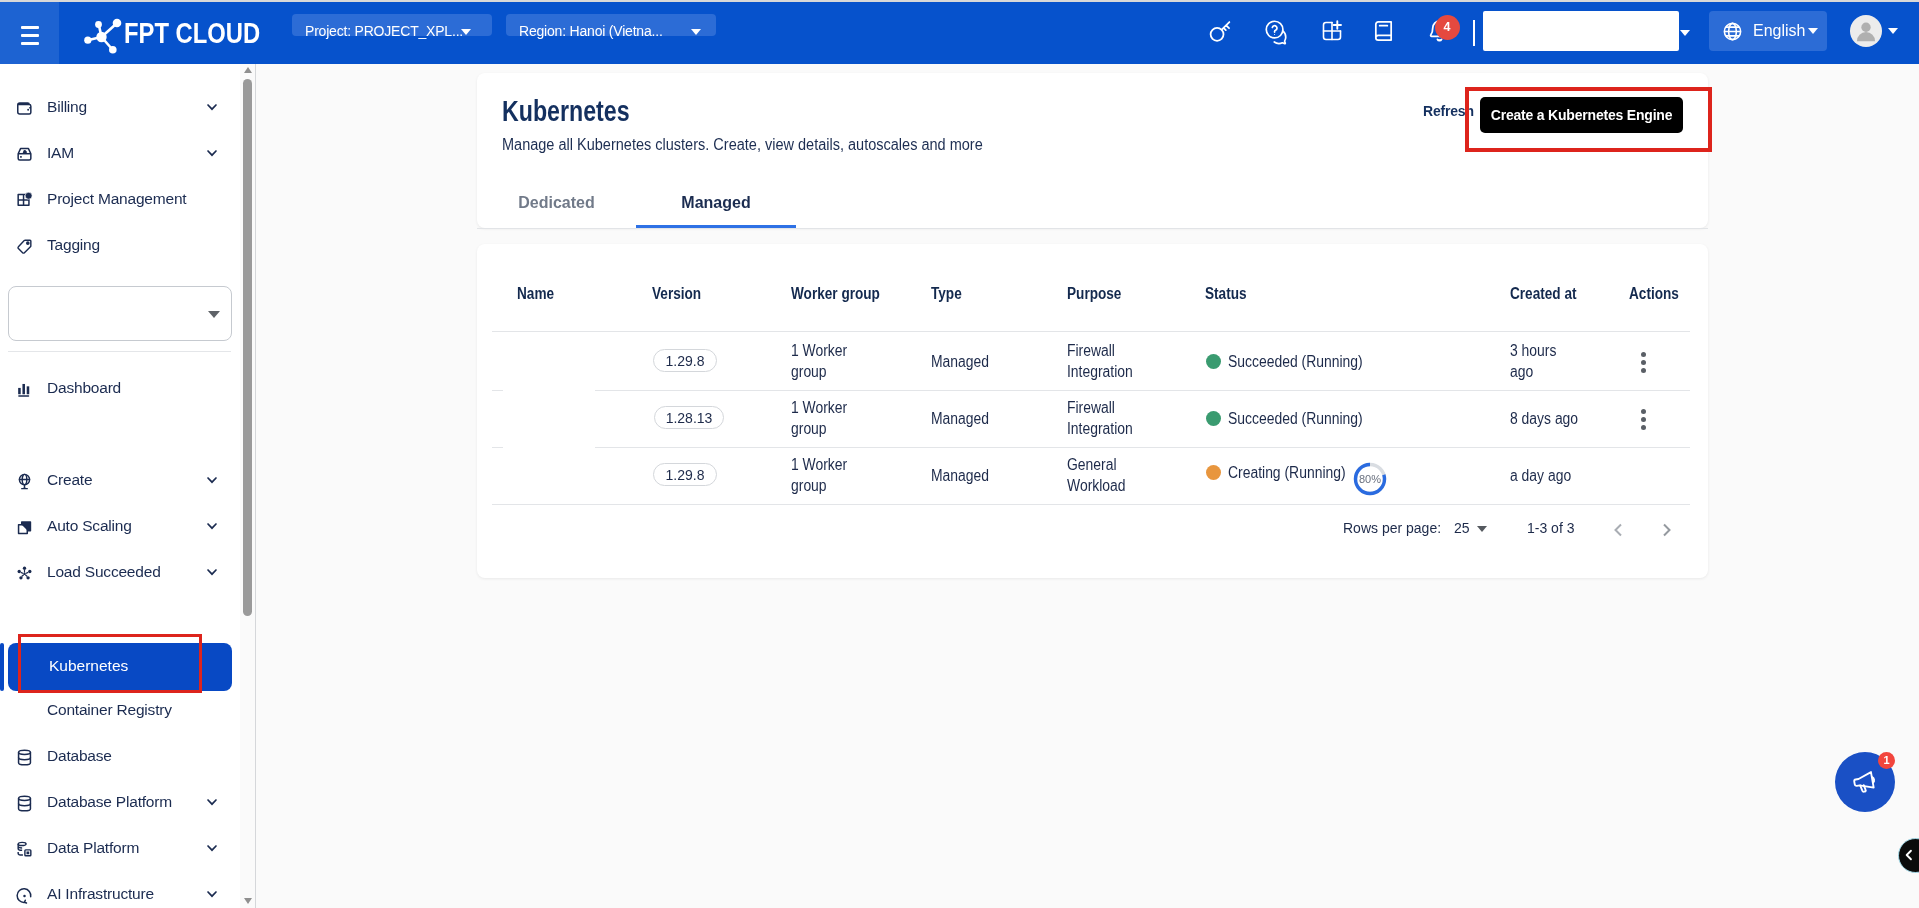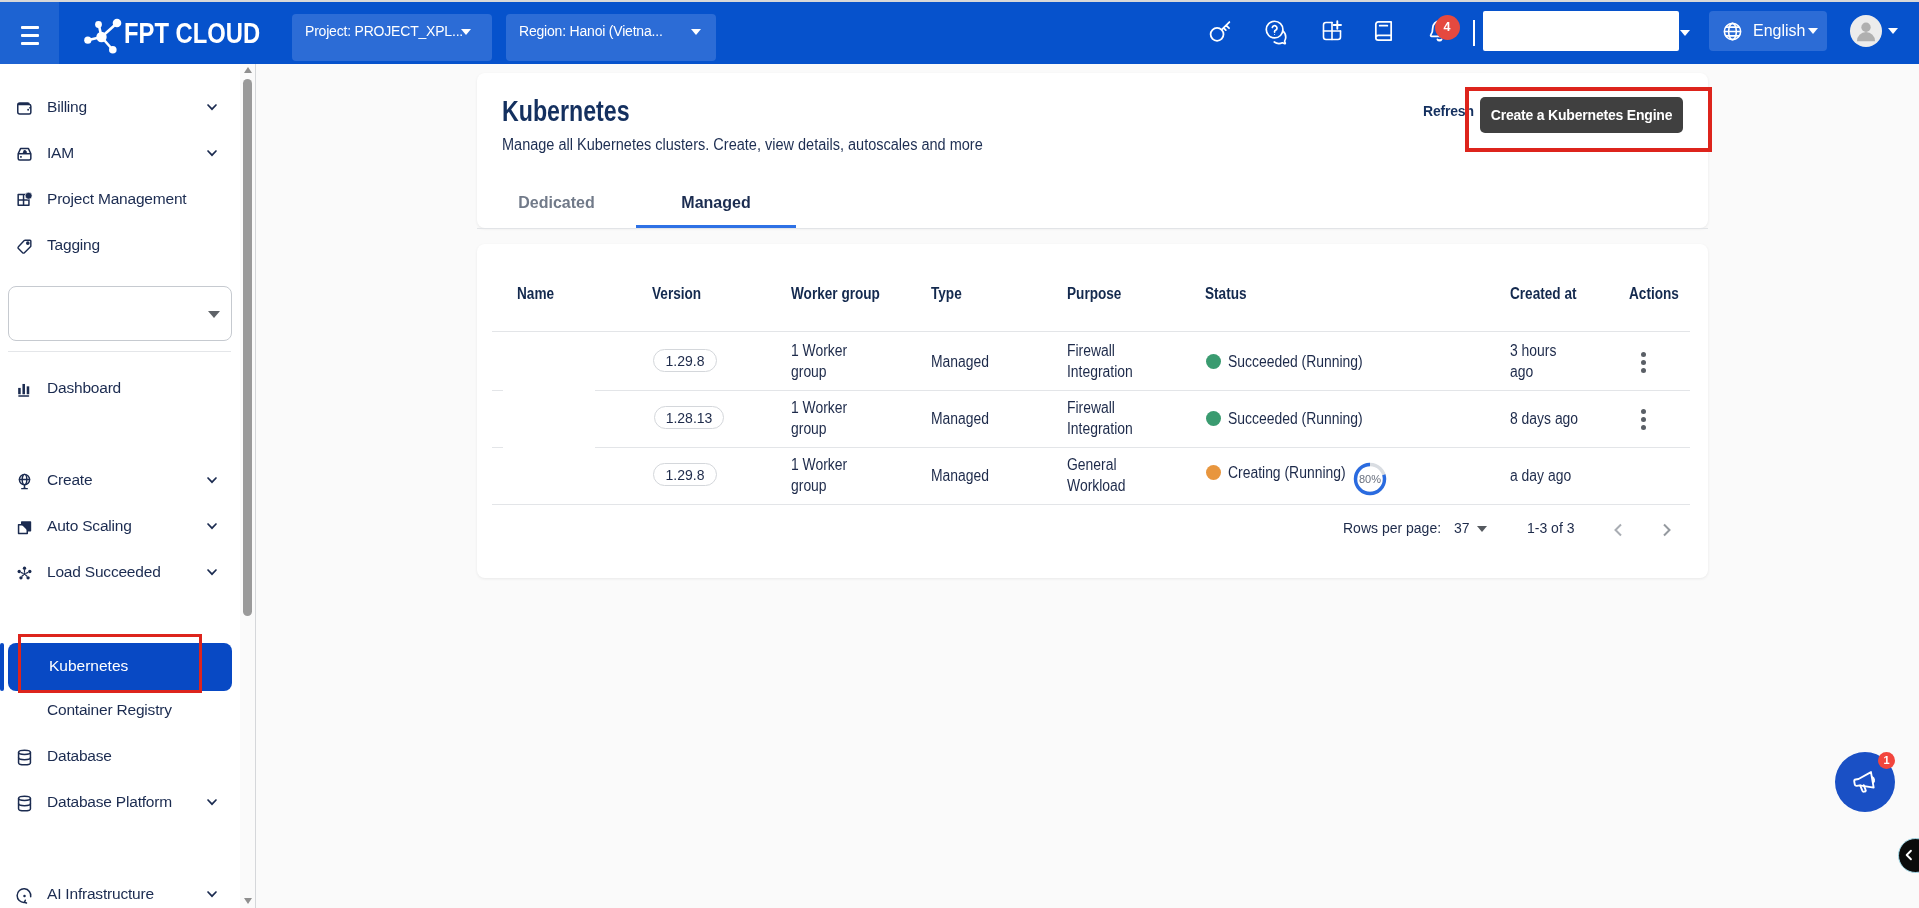--- a/index.html
+++ b/index.html
@@ -4,21 +4,21 @@
 <style>
   * { margin:0; padding:0; box-sizing:border-box; }
   html,body { width:1919px; height:908px; overflow:hidden; background:#fafafa;
     font-family:"Liberation Sans", sans-serif; }
   .abs { position:absolute; }
   
   #topline { position:absolute; left:0; top:0; width:1919px; height:2px; background:#d8d8d8; }
   #hdr { position:absolute; left:0; top:2px; width:1919px; height:62px; background:#0652cc; }
   #burger { position:absolute; left:0; top:0; width:59px; height:62px; background:#1d63d2; }
   #burger span { position:absolute; left:21px; width:18px; height:2.5px; background:#fff; border-radius:1px; }
-  .hpill { position:absolute; top:12px; height:47px; background:#2c6cd6; border-radius:4px;
+  .hpill { position:absolute; top:12px; height:22px; background:#2c6cd6; border-radius:4px;
     color:#fff; font-size:14px; letter-spacing:-0.2px; line-height:35px; padding-left:13px; }
   .hpill .car { position:absolute; top:15px; }
   .car { width:0; height:0; border-left:5px solid transparent; border-right:5px solid transparent;
     border-top:6px solid #fff; display:inline-block; }
   .hicon { position:absolute; top:0; color:#fff; }
   
   #side { position:absolute; left:0; top:64px; width:256px; height:844px; background:#fff;
     border-right:1px solid #d5d7da; }
   .mi { position:absolute; left:0; width:240px; height:46px; color:#1b2b50; }
   .mi .ic { position:absolute; left:15px; top:15px; width:19px; height:19px; }
@@ -232,39 +232,52 @@
     <svg class="ic" viewBox="0 0 24 24" fill="none" stroke="#1b2b50" stroke-width="1.9">
         <ellipse cx="12" cy="5.5" rx="7.5" ry="2.8"></ellipse>
         <path d="M4.5 5.5 v13 c0 1.55 3.36 2.8 7.5 2.8 s7.5-1.25 7.5-2.8 v-13"></path>
         <path d="M19.5 12 c0 1.55-3.36 2.8-7.5 2.8 S4.5 13.55 4.5 12"></path>
       </svg>
     <span class="tx">Database Platform</span>
     <svg class="ch" width="12" height="12" viewBox="0 0 12 12" fill="none" stroke="#1b2b50" stroke-width="1.7" stroke-linecap="round">
         <path d="M2 4 L6 8.2 L10 4"></path>
       </svg>
   </div>
+  <div class="mi" style="top:761px">
+    <svg class="ic" viewBox="0 0 24 24" fill="none" stroke="#1b2b50" stroke-width="1.8">
+        <ellipse cx="9" cy="5" rx="5" ry="2"></ellipse>
+        <path d="M4 5 v6 c0 1.1 2.24 2 5 2 M4 8 c0 1.1 2.24 2 5 2"></path>
+        <rect x="12.5" y="12.5" width="7.5" height="7.5" rx="1"></rect>
+        <path d="M4 15 v2 c0 1.1 2.24 2 5 2 h1"></path>
+        <path d="M14.5 14.5 h3.5 v3.5 h-3.5 z" fill="#1b2b50" stroke="none"></path>
+      </svg>
+    <span class="tx">Data Platform</span>
+    <svg class="ch" width="12" height="12" viewBox="0 0 12 12" fill="none" stroke="#1b2b50" stroke-width="1.7" stroke-linecap="round">
+        <path d="M2 4 L6 8.2 L10 4"></path>
+      </svg>
+  </div>
   <div class="mi" style="top:807px">
     <svg class="ic" viewBox="0 0 24 24" fill="none" stroke="#1b2b50" stroke-width="1.9" stroke-linecap="round" stroke-linejoin="round">
         <path d="M19.8 13.5 a8.6 8.6 0 1 0-8 7.2"></path>
         <path d="M14.5 21.5 l-2.5-1 1-2.6"></path>
         <circle cx="12" cy="12.5" r="1.6" fill="#1b2b50" stroke="none"></circle>
       </svg>
     <span class="tx">AI Infrastructure</span>
     <svg class="ch" width="12" height="12" viewBox="0 0 12 12" fill="none" stroke="#1b2b50" stroke-width="1.7" stroke-linecap="round">
         <path d="M2 4 L6 8.2 L10 4"></path>
       </svg>
   </div>
 </aside>
 <div id="main">
 
   <div class="card" style="left:221px; top:9px; width:1231px; height:155px;">
     <div class="t" style="left:25px; top:22px; font-size:29px; font-weight:700; color:#14305f; transform:scaleX(0.8); transform-origin:0 0;">Kubernetes</div>
     <div class="t" style="left:25px; top:63px; font-size:16px; color:#1d2e52; transform:scaleX(0.907); transform-origin:0 0;">Manage all Kubernetes clusters. Create, view details, autoscales and more</div>
     <div class="t" style="left:946px; top:30px; font-size:14px; font-weight:600; color:#14305f; letter-spacing:-0.2px;">Refresh</div>
-    <div class="abs" style="left:1003px; top:24px; width:203px; height:36px; background:#404040; border-radius:5px; color:#fff; font-size:14px; font-weight:700; text-align:center; line-height:36px; letter-spacing:-0.2px;">Create a Kubernetes Engine</div>
+    <div class="abs" style="left:1003px; top:24px; width:203px; height:36px; background:#000000; border-radius:5px; color:#fff; font-size:14px; font-weight:700; text-align:center; line-height:36px; letter-spacing:-0.2px;">Create a Kubernetes Engine</div>
     <div class="abs" style="left:988px; top:14px; width:247px; height:65px; border:4px solid #dd241c;"></div>
     <div class="t" style="left:0px; top:121px; width:159px; text-align:center; font-size:16px; font-weight:600; color:#717a89;">Dedicated</div>
     <div class="t" style="left:159px; top:121px; width:160px; text-align:center; font-size:16px; font-weight:600; color:#1b2c50;">Managed</div>
     <div class="abs" style="left:159px; top:151.5px; width:160px; height:3.5px; background:#2e71e5;"></div>
     <div class="abs" style="left:0; top:154.5px; width:1231px; height:1px; background:#e2e4e7;"></div>
   </div>
 
   <div class="card" style="left:221px; top:179.5px; width:1231px; height:334px;">
 
     <div class="t th" style="left:40px; top:41px;">Name</div>
@@ -316,21 +329,21 @@
     <div class="dot" style="left:729px; top:221.5px; background:#e8963e;"></div>
     <div class="t tc" style="left:751px; top:218px;">Creating (Running)</div>
     <svg class="abs" style="left:876px; top:218px;" width="34" height="34" viewBox="0 0 34 34">
       <circle cx="17" cy="17" r="14.5" fill="none" stroke="#d9dde2" stroke-width="3.4"></circle>
       <circle cx="17" cy="17" r="14.5" fill="none" stroke="#2a6be0" stroke-width="3.4" stroke-dasharray="72.9 18.2" stroke-dashoffset="-18.2" stroke-linecap="butt" transform="rotate(-90 17 17)"></circle>
       <text x="17" y="21" font-size="11" fill="#6b7280" text-anchor="middle" font-family="Liberation Sans, sans-serif">80%</text>
     </svg>
     <div class="t tc" style="left:1033px; top:221px;">a day ago</div>
 
     <div class="t" style="left:866px; top:276px; font-size:14px; color:#1d2a4a;">Rows per page:</div>
-    <div class="t" style="left:977px; top:276px; font-size:14px; color:#1d2a4a;">37</div>
+    <div class="t" style="left:977px; top:276px; font-size:14px; color:#1d2a4a;">25</div>
     <span class="car" style="position:absolute; left:1000px; top:282px; border-top-color:#55595f;"></span>
     <div class="t" style="left:1050px; top:276px; font-size:14px; color:#1d2a4a;">1-3 of 3</div>
     <svg class="abs" style="left:1133px; top:277px" width="18" height="18" viewBox="0 0 18 18" fill="none" stroke="#a9adb3" stroke-width="2">
         <path d="M11 3.5 L5.5 9 L11 14.5"></path>
       </svg>
     <svg class="abs" style="left:1180px; top:277px" width="18" height="18" viewBox="0 0 18 18" fill="none" stroke="#94999f" stroke-width="2">
         <path d="M7 3.5 L12.5 9 L7 14.5"></path>
       </svg>
   </div>
 </div>

